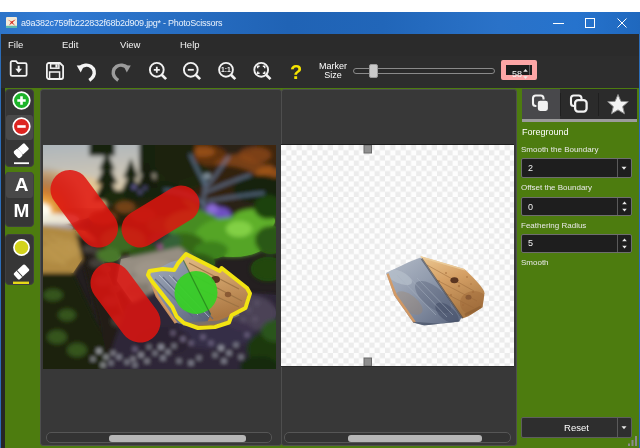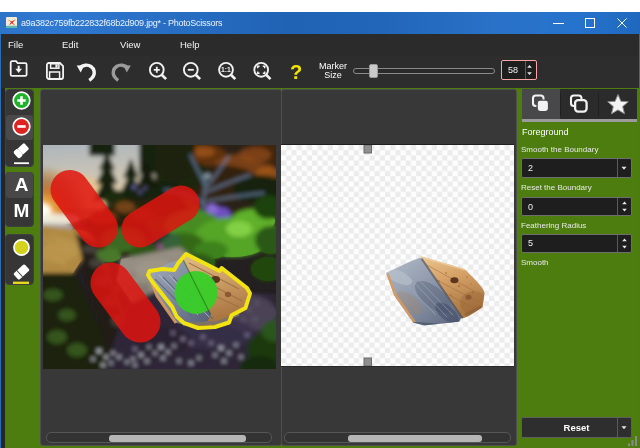--- a/index.html
+++ b/index.html
@@ -102,21 +102,21 @@
       <path d="M4 5.6 v-1.9 h1.9 M9.1 3.7 h1.9 V5.6 M11 8.8 v1.9 H9.1 M5.9 10.7 H4 V8.8" fill="none" stroke="#f2f2f2" stroke-width="1.5"></path>
     </g>
 
     <text x="296" y="23" font-size="20" font-weight="bold" fill="#f5e400" text-anchor="middle" font-family="Liberation Sans">?</text>
   </svg>
   <div class="abs" style="left:316px;top:46px;width:34px;text-align:center;color:#fff;font-size:9px;font-weight:normal;line-height:9.5px;padding-top:3.5px">Marker<br>Size</div>
 
   <div class="abs" style="left:353px;top:56px;width:142px;height:6px;border:1px solid #8a8a8a;border-radius:4px;background:#2a2a2a;box-sizing:border-box"></div>
   <div class="abs" style="left:369px;top:51.5px;width:8.5px;height:14.5px;background:#c9c9c9;border-radius:2px;border:1px solid #9a9a9a;box-sizing:border-box"></div>
 
-  <div class="abs" style="left:501px;top:48px;width:36px;height:20px;background:#1e1e1e;border:1px solid #fca5a5;border-radius:2px;box-sizing:border-box">
+  <div class="abs" style="left:501px;top:48px;width:36px;height:20px;background:#1e1e1e;border:5px solid #fca5a5;border-radius:2px;box-sizing:border-box">
     <div style="position:absolute;left:0;top:0;width:22px;height:18px;line-height:18px;text-align:center;color:#f2f2f2;font-size:9px">58</div>
     <div style="position:absolute;left:23px;top:0;bottom:0;width:1px;background:#5a5a5a"></div>
     <svg style="position:absolute;right:1px;top:0" width="11" height="18" viewBox="0 0 11 18">
       <path d="M5.5 4 L7.8 6.8 H3.2 Z" fill="#e8e8e8"></path>
       <path d="M5.5 14 L7.8 11.2 H3.2 Z" fill="#e8e8e8"></path>
     </svg>
   </div>
 
   <div class="abs" style="left:0;top:76px;width:5px;height:372px;background:#262626"></div>
   <div class="tgroup abs" style="top:77px;height:78px"></div>
@@ -504,42 +504,42 @@
   </svg>
   <div class="abs" style="left:522px;top:115px;color:#fff;font-weight:normal;font-size:9px">Foreground</div>
   <div class="slabel abs" style="top:132.5px">Smooth the Boundary</div>
   <div class="combo abs" style="top:146px;height:20px">
     <div class="comboval">2</div>
       <div class="combodiv"></div>
     <svg style="position:absolute;right:2px;top:0" width="10" height="18" viewBox="0 0 10 18">
         <path d="M2.5 7.8 h5 L5 10.8 Z" fill="#e8e8e8"></path>
       </svg>
   </div>
-  <div class="slabel abs" style="top:170.5px">Reset the Boundary</div>
+  <div class="slabel abs" style="top:170.5px">Offset the Boundary</div>
   <div class="combo abs" style="top:185px;height:19px">
     <div class="comboval">0</div>
       <div class="combodiv"></div>
     <svg style="position:absolute;right:1px;top:0" width="11" height="17" viewBox="0 0 11 17">
       <path d="M5.5 3.5 L7.8 6.3 H3.2 Z" fill="#e8e8e8"></path>
         <path d="M5.5 13.5 L7.8 10.7 H3.2 Z" fill="#e8e8e8"></path>
     </svg>
   </div>
   <div class="slabel abs" style="top:208.5px">Feathering Radius</div>
   <div class="combo abs" style="top:222px;height:18.5px">
     <div class="comboval">5</div>
       <div class="combodiv"></div>
     <svg style="position:absolute;right:1px;top:0" width="11" height="17" viewBox="0 0 11 17">
       <path d="M5.5 3.5 L7.8 6.3 H3.2 Z" fill="#e8e8e8"></path>
         <path d="M5.5 13.5 L7.8 10.7 H3.2 Z" fill="#e8e8e8"></path>
     </svg>
   </div>
   <div class="slabel abs" style="top:245.5px">Smooth</div>
 
   <div class="abs" style="left:521px;top:405px;width:111px;height:21px;background:#2e2e2e;border:1px solid #5e5e5e;border-radius:2px;box-sizing:border-box">
-    <div style="position:absolute;left:0;top:0;width:109px;height:19px;line-height:19px;text-align:center;color:#fff;font-weight:bold;font-size:9.5px">Reset</div>
+    <div style="position:absolute;left:0;top:0;width:109px;height:19px;line-height:19px;text-align:center;color:#fff;font-weight:normal;font-size:9.5px">Reset</div>
     <div style="position:absolute;right:13px;top:0;bottom:0;width:1px;background:#5a5a5a"></div>
     <svg style="position:absolute;right:2px;top:0" width="10" height="19" viewBox="0 0 10 19">
         <path d="M2.5 8.3 h5 L5 11.3 Z" fill="#e8e8e8"></path>
       </svg>
   </div>
 
   <svg class="abs" style="left:628px;top:424px" width="10" height="10" viewBox="0 0 10 10">
     <g fill="#8a8a8a">
       <rect x="7" y="0" width="2" height="10"></rect>
       <rect x="3.5" y="4" width="2" height="6"></rect>

